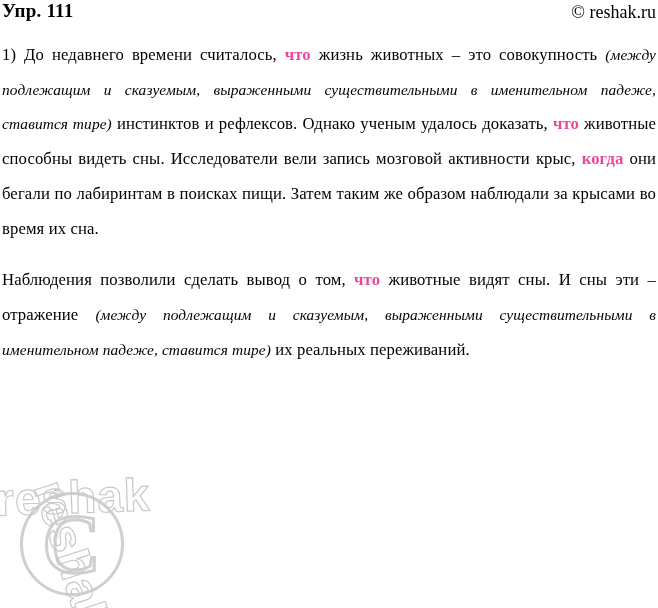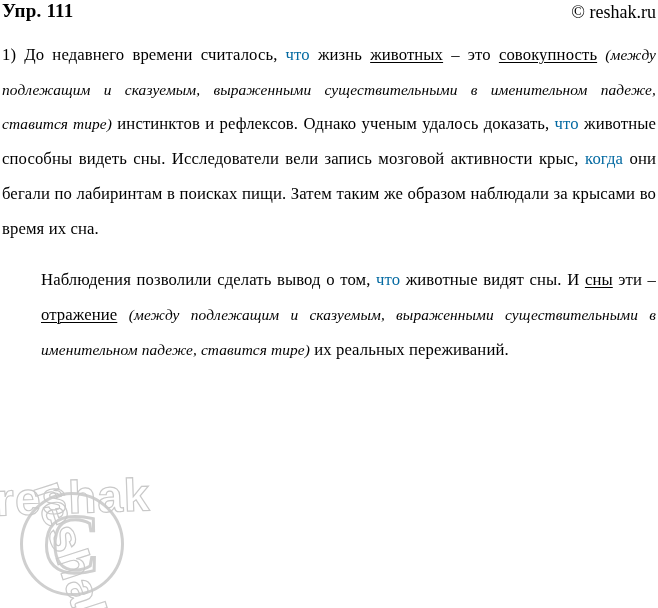--- a/index.html
+++ b/index.html
@@ -62,29 +62,27 @@
   p.para {
     margin: 0;
     font-size: 16.7px;
     line-height: 34.7px;
     text-align: justify;
     text-justify: inter-word;
     letter-spacing: 0.1px;
   }
   p.para.gap-before {
     margin-top: 17px;
-    margin-left: 39px;
   }
 
   .kw {
-    color: #0369a1;
-    font-weight: normal;
+    color: #ec4899;
+    font-weight: bold;
   }
   .ul {
-    text-decoration: underline;
     text-underline-offset: 2px;
     text-decoration-thickness: 1px;
   }
   .note {
     font-style: italic;
     font-size: 15.4px;
   }
 
   
   .watermark {

